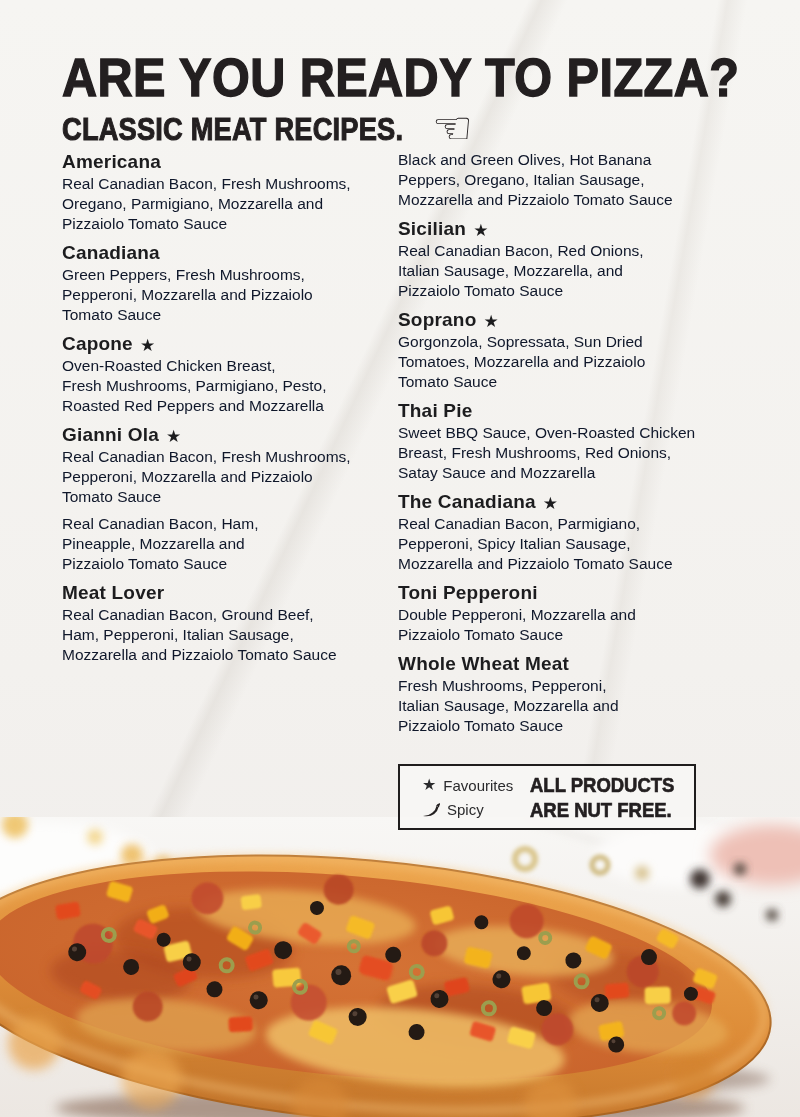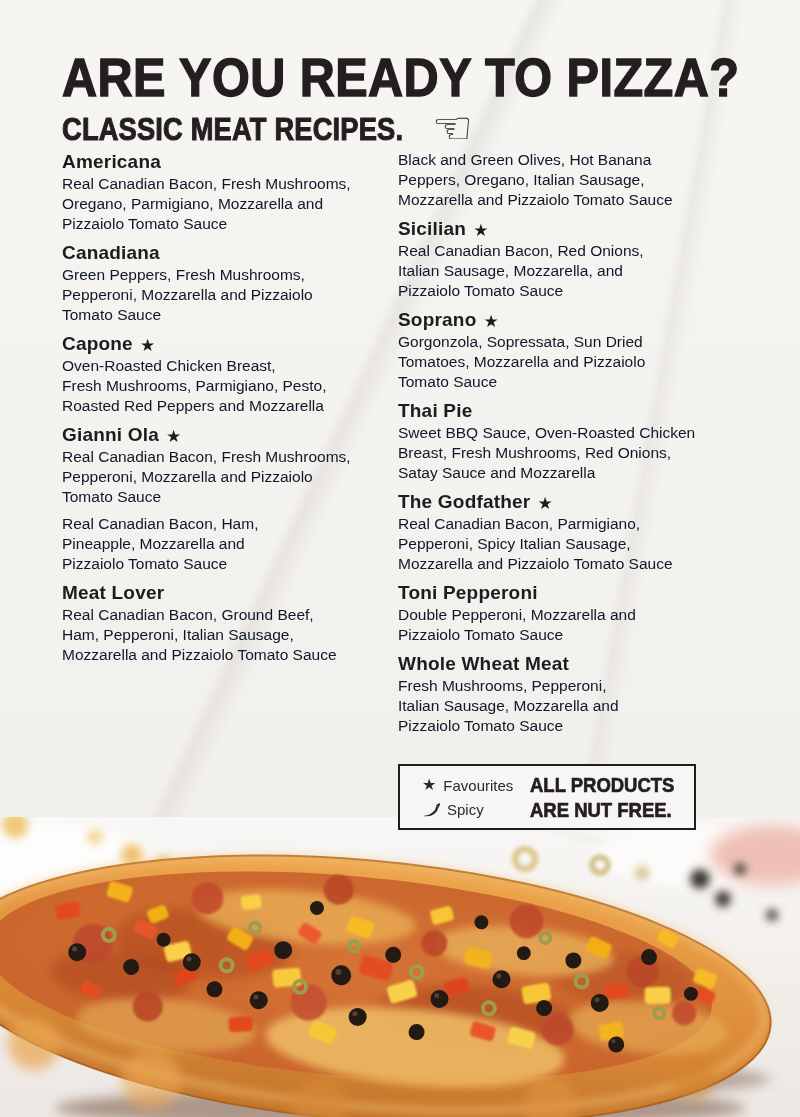--- a/index.html
+++ b/index.html
@@ -399,21 +399,21 @@
         <h3 class="item-name">
             <span>Thai Pie</span>
           </h3>
         <p class="item-desc">Sweet BBQ Sauce, Oven-Roasted Chicken
 Breast, Fresh Mushrooms, Red Onions,
 Satay Sauce and Mozzarella</p>
       </article>
 
       <article class="item">
         <h3 class="item-name">
-            <span>The Godfather</span>
+            <span>The Canadiana</span>
             <span class="star">★</span>
           </h3>
         <p class="item-desc">Real Canadian Bacon, Parmigiano,
 Pepperoni, Spicy Italian Sausage,
 Mozzarella and Pizzaiolo Tomato Sauce</p>
       </article>
 
       <article class="item">
         <h3 class="item-name">
             <span>Toni Pepperoni</span>

